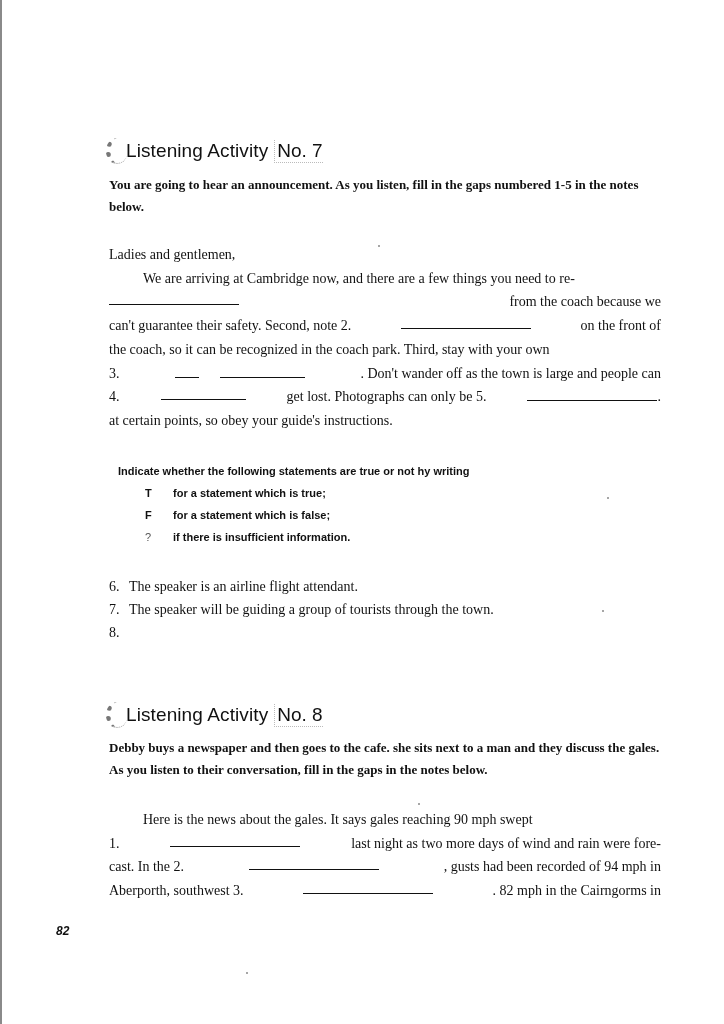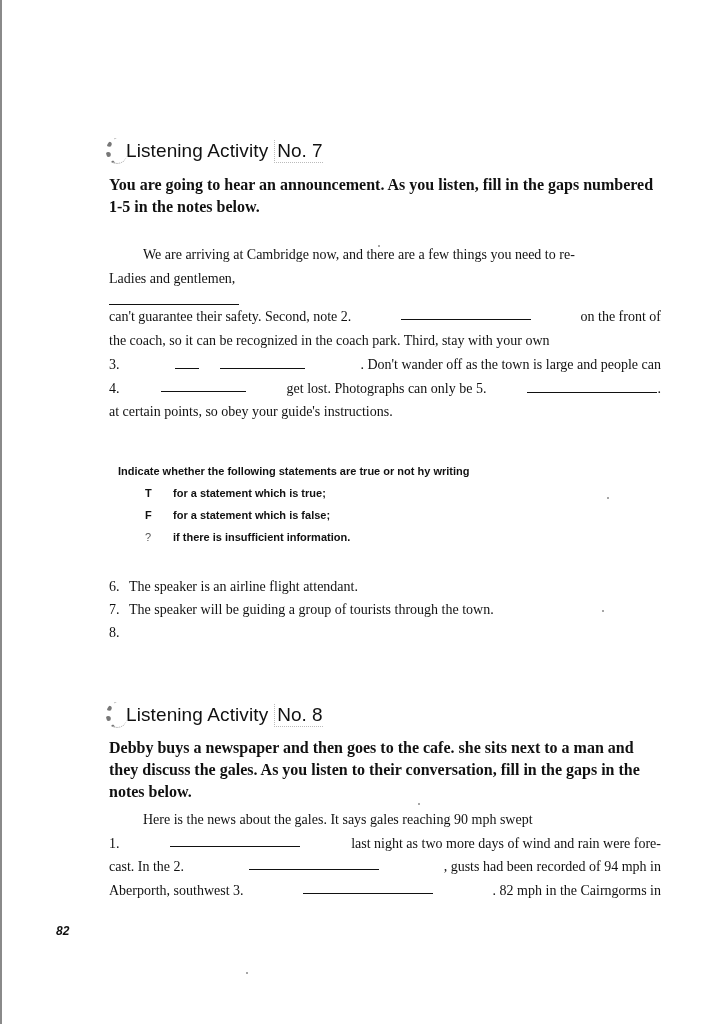--- a/index.html
+++ b/index.html
@@ -6,21 +6,21 @@
     body { width: 724px; height: 1024px; position: relative; overflow: hidden; }
     .page { position: absolute; left: 0; top: 0; width: 724px; height: 1024px; background: #fff; border-left: 2px solid #8a8a8a; box-sizing: border-box; }
     .sans { font-family: "Liberation Sans", "DejaVu Sans", sans-serif; color: #111; justify-content: space-between; }
 
     .heading { position: absolute; left: 104px; display: flex; align-items: center; }
     .heading .moon { width: 16px; height: 26px; position: relative; margin-right: 4px; }
     .heading .moon::before { content: ""; position: absolute; left: 0; top: 0; width: 22px; height: 26px; border-radius: 50%; border-left: 5px dotted #777; border-bottom: 1px dotted #999; box-sizing: border-box; }
     .heading .title { font-size: 19px; font-weight: normal; letter-spacing: 0.1px; }
     .heading .num { font-size: 19px; margin-left: 6px; border-bottom: 1px dotted #bbb; border-left: 1px dotted #bbb; padding-left: 2px; }
 
-    .instr { position: absolute; left: 107px; width: 552px; font-family: "Liberation Serif", "DejaVu Serif", serif; font-weight: bold; font-size: 16px; line-height: 22px; color: #111; }
+    .instr { position: absolute; left: 107px; width: 552px; font-family: "Liberation Serif", "DejaVu Serif", serif; font-weight: bold; font-size: 13px; line-height: 22px; color: #111; }
 
     .body-text { position: absolute; left: 107px; width: 552px; font-family: "Liberation Serif", "DejaVu Serif", serif; font-size: 14px; line-height: 23.7px; color: #111; text-align: justify; }
     .line { display: flex; justify-content: space-between; white-space: nowrap; }
     .indent { padding-left: 34px; }
     .gap { display: inline-block; border-bottom: 1px solid #111; height: 14px; vertical-align: baseline; }
     .gap-sm { width: 24px; }
     .gap-md { width: 85px; }
     .gap-lg { width: 130px; }
 
     .tf { position: absolute; left: 116px; width: 552px; font-family: Liberation Sans, sans-serif; font-weight: bold; font-size: 11px; color: #111; }
@@ -42,28 +42,29 @@
 
   <div class="heading sans" style="top:138px;">
     <span class="moon"></span>
     <span class="title">Listening Activity</span>
     <span class="num">No. 7</span>
   </div>
 
   <div class="instr" style="top:174px;">You are going to hear an announcement. As you listen, fill in the gaps numbered 1-5 in the notes below.</div>
 
   <div class="body-text" style="top:243px;">
+    <div class="line">
+        <span>Ladies and gentlemen,</span>
+      </div>
     <div class="line indent">
         <span>We are arriving at Cambridge now, and there are a few things you need to re-</span>
       </div>
     <div class="line">
-        <span>Ladies and gentlemen,</span>
-      </div>
-    <div class="line">
       <span class="gap gap-lg"></span>
+      <span>from the coach because we</span>
     </div>
     <div class="line">
       <span>can't guarantee their safety. Second, note 2.</span>
       <span class="gap gap-lg"></span>
       <span>on the front of</span>
     </div>
     <div class="line">
         <span>the coach, so it can be recognized in the coach park. Third, stay with your own</span>
       </div>
     <div class="line">

